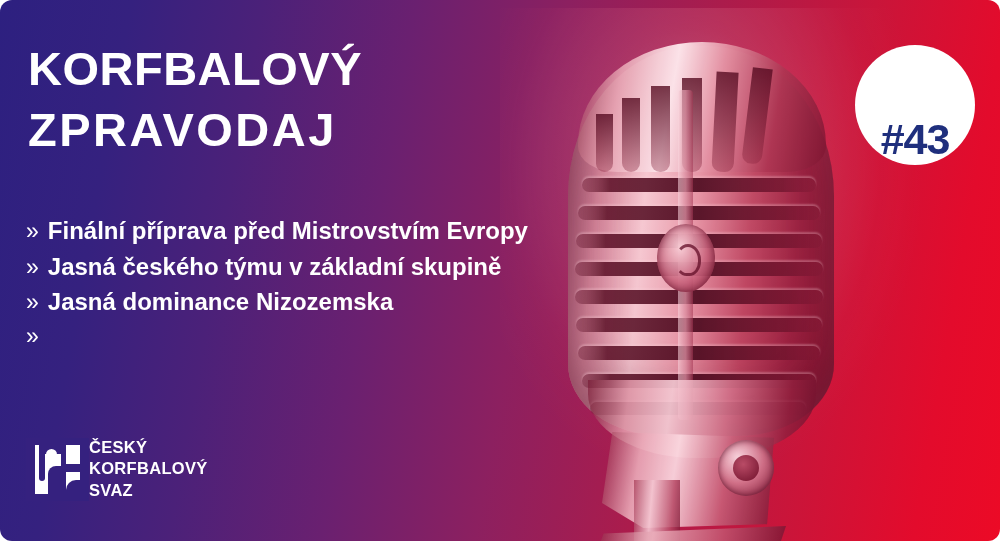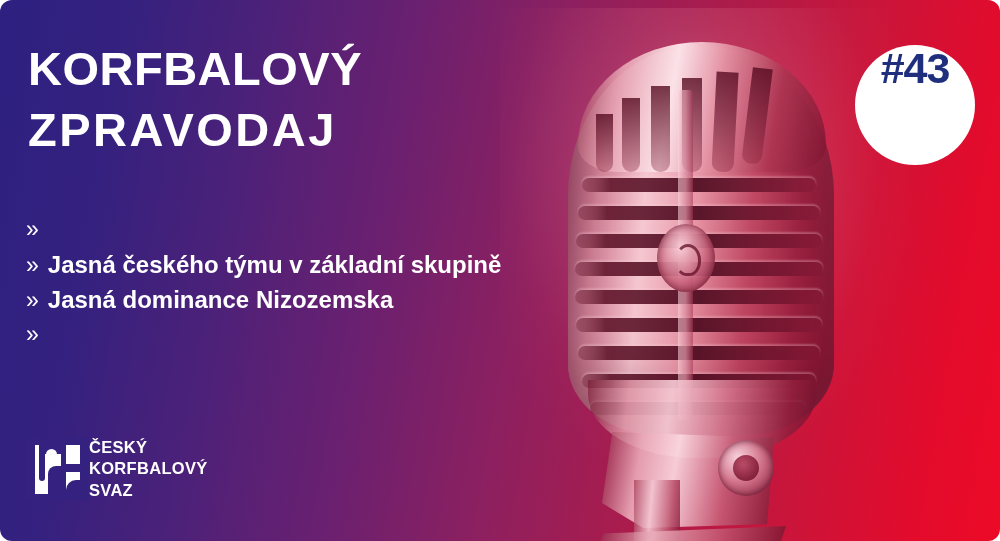--- a/index.html
+++ b/index.html
@@ -159,21 +159,21 @@
     position:absolute;left:26px;top:213px;width:580px;
     color:#ffffff;font-weight:700;font-size:24px;line-height:1.46;
   }
   .bullets .item{display:flex;align-items:baseline;white-space:nowrap;}
   .bullets .gl{margin-right:9px;font-weight:400;font-size:23px;}
 
   
   .badge{
     position:absolute;left:855px;top:45px;width:120px;height:120px;
     border-radius:50%;background:#ffffff;
-    display:flex;align-items:flex-start;justify-content:center;
+    display:flex;align-items:flex-end;justify-content:center;
   }
   .badge-text{
     color:#1f2f7d;font-weight:700;font-size:43px;letter-spacing:-1px;
     transform:translateY(-1px);
   }
 
   
   .logo{position:absolute;left:26px;top:437px;display:flex;align-items:center;}
   .logo-mark{position:relative;width:63px;height:63px;background:#ffffff;}
   .logo-mark .notch{
@@ -226,20 +226,21 @@
     <span class="ln ln2">ZPRAVODAJ</span>
   </div>
 
   <div class="badge">
     <span class="badge-text">#43</span>
   </div>
 
   <div class="bullets">
     <div class="item">
       <span class="gl">»</span>
+      <span>Finální příprava před Mistrovstvím Evropy</span>
     </div>
     <div class="item">
       <span class="gl">»</span>
       <span>Jasná českého týmu v základní skupině</span>
     </div>
     <div class="item">
       <span class="gl">»</span>
       <span>Jasná dominance Nizozemska</span>
     </div>
     <div class="item">

